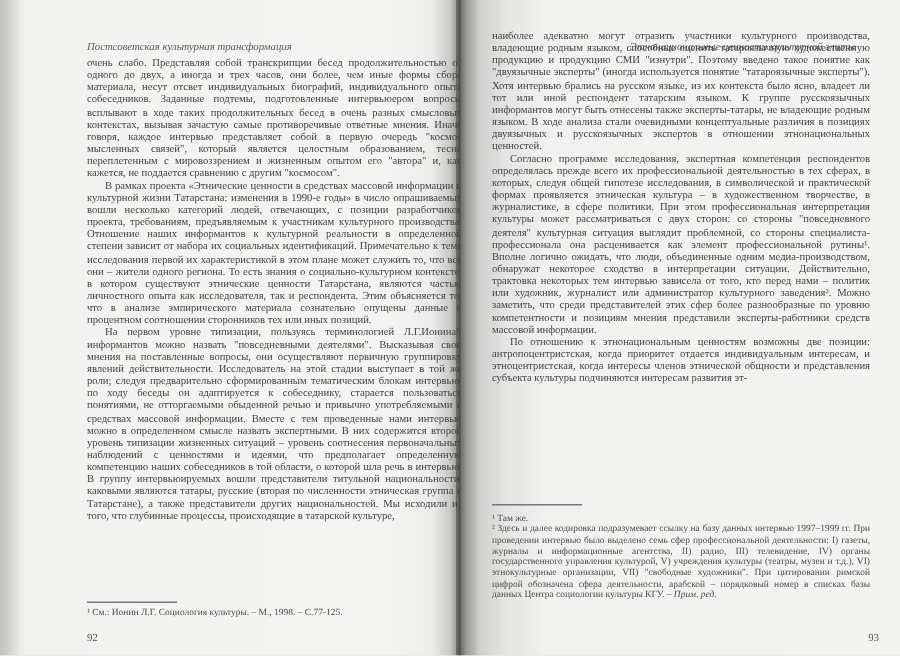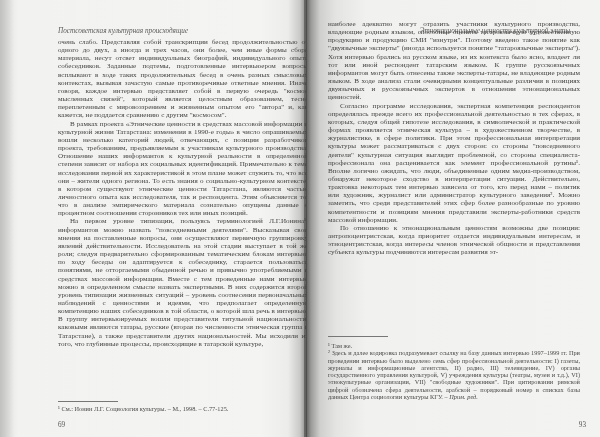--- a/index.html
+++ b/index.html
@@ -62,29 +62,29 @@
     background:linear-gradient(to right, rgba(170,170,168,.55), rgba(255,255,255,0));
   }
 </style>
 </head>
 <body>
 
 <div class="spread">
 
   <div class="page page-left">
     <div class="edge-shadow"></div>
-    <div class="running-head">Постсоветская культурная происходящие</div>
+    <div class="running-head">Постсоветская культурная трансформация</div>
     <div class="body-text">
       <p>очень слабо. Представляя собой транскрипции бесед продолжительностью от одного до двух, а иногда и трех часов, они более, чем иные формы сбора материала, несут отсвет индивидуальных биографий, индивидуального опыта собеседников. Заданные подтемы, подготовленные интервьюером вопросы всплывают в ходе таких продолжительных бесед в очень разных смысловых контекстах, вызывая зачастую самые противоречивые ответные мнения. Иначе говоря, каждое интервью представляет собой в первую очередь "космос мысленных связей", который является целостным образованием, тесно переплетенным с мировоззрением и жизненным опытом его "автора" и, как кажется, не поддается сравнению с другим "космосом".</p>
       <p class="indent">В рамках проекта «Этнические ценности в средствах массовой информации и культурной жизни Татарстана: изменения в 1990-е годы» в число опрашиваемых вошли несколько категорий людей, отвечающих, с позиции разработчиков проекта, требованиям, предъявляемым к участникам культурного производства. Отношение наших информантов к культурной реальности в определенной степени зависит от набора их социальных идентификаций. Примечательно к теме исследования первой их характеристикой в этом плане может служить то, что все они – жители одного региона. То есть знания о социально-культурном контексте, в котором существуют этнические ценности Татарстана, являются частью личностного опыта как исследователя, так и респондента. Этим объясняется то, что в анализе эмпирического материала сознательно опущены данные о процентном соотношении сторонников тех или иных позиций.</p>
       <p class="indent">На первом уровне типизации, пользуясь терминологией Л.Г.Ионина¹, информантов можно назвать "повседневными деятелями". Высказывая свои мнения на поставленные вопросы, они осуществляют первичную группировку явлений действительности. Исследователь на этой стадии выступает в той же роли; следуя предварительно сформированным тематическим блокам интервью, по ходу беседы он адаптируется к собеседнику, старается пользоваться понятиями, не отторгаемыми обыденной речью и привычно употребляемыми в средствах массовой информации. Вместе с тем проведенные нами интервью можно в определенном смысле назвать экспертными. В них содержится второй уровень типизации жизненных ситуаций – уровень соотнесения первоначальных наблюдений с ценностями и идеями, что предполагает определенную компетенцию наших собеседников в той области, о которой шла речь в интервью. В группу интервьюируемых вошли представители титульной национальности, каковыми являются татары, русские (вторая по численности этническая группа в Татарстане), а также представители других национальностей. Мы исходили из того, что глубинные процессы, происходящие в татарской культуре,</p>
     </div>
     <div class="footnote-rule"></div>
     <div class="footnote">¹ См.: Ионин Л.Г. Социология культуры. – М., 1998. – С.77-125.</div>
-    <div class="page-number">69</div>
+    <div class="page-number">92</div>
   </div>
 
   <div class="page page-right">
     <div class="running-head">Этнонациональные ценности культурной элиты</div>
     <div class="body-text" style="top:20px;">
       <p>наиболее адекватно могут отразить участники культурного производства, владеющие родным языком, способные оценить татароязычную художественную продукцию и продукцию СМИ "изнутри". Поэтому введено такое понятие как "двуязычные эксперты" (иногда используется понятие "татароязычные эксперты"). Хотя интервью брались на русском языке, из их контекста было ясно, владеет ли тот или иной респондент татарским языком. К группе русскоязычных информантов могут быть отнесены также эксперты-татары, не владеющие родным языком. В ходе анализа стали очевидными концептуальные различия в позициях двуязычных и русскоязычных экспертов в отношении этнонациональных ценностей.</p>
       <p class="indent">Согласно программе исследования, экспертная компетенция респондентов определялась прежде всего их профессиональной деятельностью в тех сферах, в которых, следуя общей гипотезе исследования, в символической и практической формах проявляется этническая культура – в художественном творчестве, в журналистике, в сфере политики. При этом профессиональная интерпретация культуры может рассматриваться с двух сторон: со стороны "повседневного деятеля" культурная ситуация выглядит проблемной, со стороны специалиста-профессионала она расценивается как элемент профессиональной рутины¹. Вполне логично ожидать, что люди, объединенные одним медиа-производством, обнаружат некоторое сходство в интерпретации ситуации. Действительно, трактовка некоторых тем интервью зависела от того, кто перед нами – политик или художник, журналист или администратор культурного заведения². Можно заметить, что среди представителей этих сфер более разнообразные по уровню компетентности и позициям мнения представили эксперты-работники средств массовой информации.</p>
       <p class="indent">По отношению к этнонациональным ценностям возможны две позиции: антропоцентристская, когда приоритет отдается индивидуальным интересам, и этноцентристская, когда интересы членов этнической общности и представления субъекта культуры подчиняются интересам развития эт-</p>
     </div>
     <div class="footnote-rule"></div>

